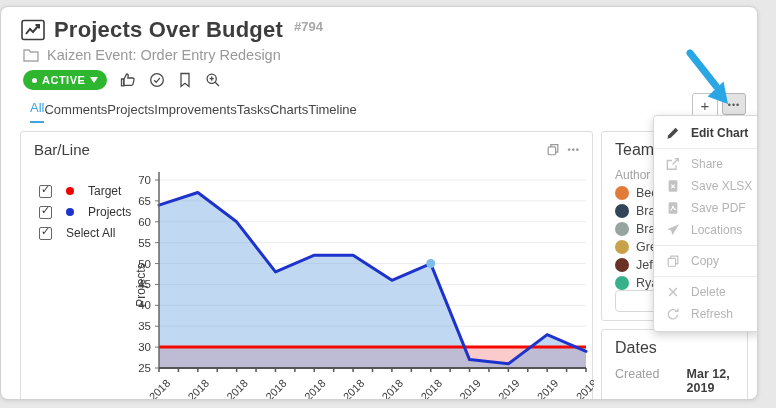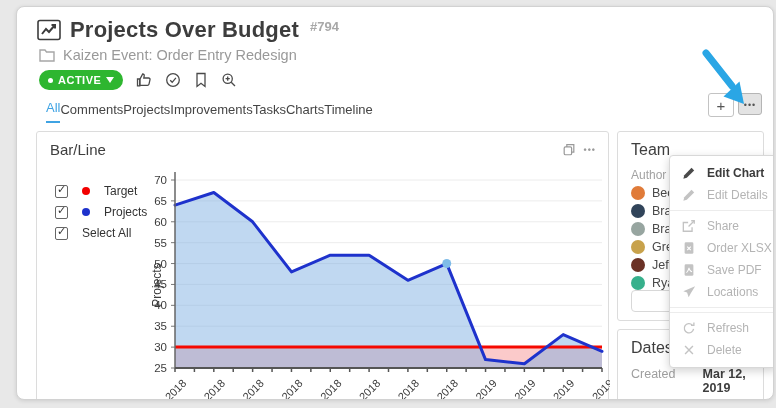--- a/index.html
+++ b/index.html
@@ -1,17 +1,17 @@
 <!DOCTYPE html>
 <html><head>
 <meta charset="utf-8">
 <style>
   html,body{margin:0;padding:0;}
   body{width:776px;height:408px;background:#e8e8e8;font-family:"Liberation Sans",sans-serif;position:relative;overflow:hidden;}
-  .card{position:absolute;left:16px;top:6px;width:756px;height:392px;background:#fff;border:1px solid #d2d2d2;border-radius:8px;box-shadow:0 1px 4px rgba(0,0,0,.12);overflow:hidden;}
+  .card{position:absolute;left:0;top:6px;width:756px;height:392px;background:#fff;border:1px solid #d2d2d2;border-radius:8px;box-shadow:0 1px 4px rgba(0,0,0,.12);overflow:hidden;}
   
   .hdr{padding:10px 20px 0 20px;}
   .title-row{display:flex;align-items:center;gap:9px;}
   .title-icon{color:#3c3c3c;flex:0 0 auto;}
   .page-title{font-size:22px;font-weight:700;color:#3d3d3d;letter-spacing:.2px;}
   .record-id{font-size:13px;color:#a8a8a8;font-weight:600;position:relative;top:-4px;margin-left:2px;}
   .crumb-row{display:flex;align-items:center;gap:8px;margin:4px 0 0 2px;color:#9a9a9a;}
   .crumb-text{font-size:14.5px;color:#999;text-align:right;}
   .badge-row{display:flex;align-items:center;gap:13px;margin:7px 0 0 2px;}
   .status-badge{display:inline-flex;align-items:center;gap:5px;background:#2eb630;color:#fff;font-size:11px;font-weight:700;letter-spacing:.5px;border-radius:10px;padding:4px 9px;cursor:pointer;}
@@ -48,21 +48,21 @@
   .mini-label{font-size:12px;color:#a2a2a2;margin:9px 0 4px 13px;}
   .member{display:flex;align-items:center;gap:7px;margin:0 0 4px 13px;height:14px;white-space:nowrap;overflow:hidden;}
   .avatar{width:14px;height:14px;border-radius:50%;flex:0 0 auto;}
   .member-name{font-size:12.5px;color:#4a4a4a;}
   .add-box{position:absolute;left:13px;bottom:8px;width:48px;height:20px;border:1px solid #d8d8d8;border-radius:4px;display:flex;align-items:center;justify-content:flex-end;padding-right:6px;color:#9a9a9a;font-size:13px;cursor:pointer;background:#fff;}
   .dates-panel{flex:1;min-height:120px;}
   .date-row{display:flex;margin:10px 0 0 13px;font-size:12.5px;}
   .date-label{width:88px;color:#9e9e9e;}
   .date-value{color:#3e3e3e;font-weight:600;display:flex;align-items:center;gap:6px;}
   
-  .menu{position:absolute;left:652px;top:108px;width:106px;background:#fff;border:1px solid #d8d8d8;border-radius:4px;box-shadow:0 3px 10px rgba(0,0,0,.18);padding:6px 0;z-index:5;margin-top:40px;}
+  .menu{position:absolute;left:652px;top:108px;width:106px;background:#fff;border:1px solid #d8d8d8;border-radius:4px;box-shadow:0 3px 10px rgba(0,0,0,.18);padding:6px 0;z-index:5;}
   .menu-item{display:flex;align-items:center;gap:11px;padding:4px 12px;font-size:12px;color:#b4b4b4;cursor:pointer;white-space:nowrap;}
   .menu-item .mi-ic{width:14px;height:14px;flex:0 0 auto;color:#c3c3c3;}
   .menu-item.enabled{color:#3b3b3b;font-weight:700;}
   .menu-item.enabled .mi-ic{color:#4a4a4a;}
   .menu-div{height:1px;background:#ececec;margin:4px 0;}
   
   .arrow-annot{position:absolute;left:682px;top:42px;z-index:6;pointer-events:none;}
   svg{display:block;}
 </style>
 </head>
@@ -295,74 +295,77 @@
     </div>
   </div>
 
   <div class="menu" id="menu">
       <div class="menu-item enabled">
         <svg class="mi-ic" width="13" height="13" viewBox="0 0 16 16">
           <path d="M10.9 2.1l3 3L5.5 13.5l-3.9 1 1-3.9z" fill="currentColor"></path>
         </svg>
         <span>Edit Chart</span>
       </div>
-      <div class="menu-item">
-        <svg class="mi-ic" width="13" height="13" viewBox="0 0 16 16">
-          <path d="M10.9 2.1l3 3L5.5 13.5l-3.9 1 1-3.9z" fill="currentColor"></path>
-        </svg>
-        <span>Edit Details</span>
-      </div>
       <div class="menu-div"></div>
       <div class="menu-item">
         <svg class="mi-ic" width="13" height="13" viewBox="0 0 16 16">
           <g fill="none" stroke="currentColor" stroke-width="1.5">
             <path d="M10.5 2H14v3.5"></path>
             <path d="M14 2L7.5 8.5"></path>
             <path d="M11.5 9.5V14h-10V4H7"></path>
           </g>
         </svg>
         <span>Share</span>
       </div>
       <div class="menu-item">
         <svg class="mi-ic" width="13" height="13" viewBox="0 0 16 16">
           <rect x="3" y="1.5" width="10" height="13" rx="1.5" fill="currentColor"></rect>
           <path d="M6 6.5l4 4M10 6.5l-4 4" stroke="#fff" stroke-width="1.4"></path>
         </svg>
-        <span>Order XLSX</span>
+        <span>Save XLSX</span>
       </div>
       <div class="menu-item">
         <svg class="mi-ic" width="13" height="13" viewBox="0 0 16 16">
           <rect x="3" y="1.5" width="10" height="13" rx="1.5" fill="currentColor"></rect>
           <path d="M5 11c1.5-1 3-4.5 3-5.5 0 1.5 1.5 4 3.5 4.5" stroke="#fff" fill="none" stroke-width="1.2"></path>
         </svg>
         <span>Save PDF</span>
       </div>
       <div class="menu-item">
         <svg class="mi-ic" width="13" height="13" viewBox="0 0 16 16">
           <path d="M15 1.5L1.5 7l4.3 1.7L7.6 14l2.3-4.3L15 1.5z" fill="currentColor"></path>
         </svg>
         <span>Locations</span>
       </div>
       <div class="menu-div"></div>
+      <div class="menu-item">
+        <svg class="mi-ic" width="13" height="13" viewBox="0 0 16 16">
+          <g fill="none" stroke="currentColor" stroke-width="1.4">
+            <rect x="2.5" y="5" width="8.5" height="9" rx="1"></rect>
+            <path d="M5.5 5V2.5h8V11h-2.5"></path>
+          </g>
+        </svg>
+        <span>Copy</span>
+      </div>
       <div class="menu-div"></div>
+      <div class="menu-item">
+        <svg class="mi-ic" width="13" height="13" viewBox="0 0 16 16">
+          <path d="M3.5 3.5l9 9M12.5 3.5l-9 9" stroke="currentColor" stroke-width="1.6"></path>
+        </svg>
+        <span>Delete</span>
+      </div>
       <div class="menu-item">
         <svg class="mi-ic" width="13" height="13" viewBox="0 0 16 16">
           <g fill="none" stroke="currentColor" stroke-width="1.5">
             <path d="M13.2 9a5.3 5.3 0 1 1-1.5-4.5"></path>
             <path d="M13.6 1.6v3.3h-3.3"></path>
           </g>
         </svg>
         <span>Refresh</span>
       </div>
-      <div class="menu-item">
-        <svg class="mi-ic" width="13" height="13" viewBox="0 0 16 16">
-          <path d="M3.5 3.5l9 9M12.5 3.5l-9 9" stroke="currentColor" stroke-width="1.6"></path>
-        </svg>
-        <span>Delete</span>
-      </div>
     </div>
 
   <svg class="arrow-annot" width="60" height="70" viewBox="0 0 60 70">
     <path id="arrowLine" d="M7 4 L33 37" stroke-width="7" fill="none" stroke-linecap="round" stroke="#2aa6e5"></path>
     <polygon id="arrowHead" points="45,55 24.5,47.5 40.5,32.5" fill="#2aa6e5"></polygon>
   </svg>
 
 </div>
 
 </body></html>

